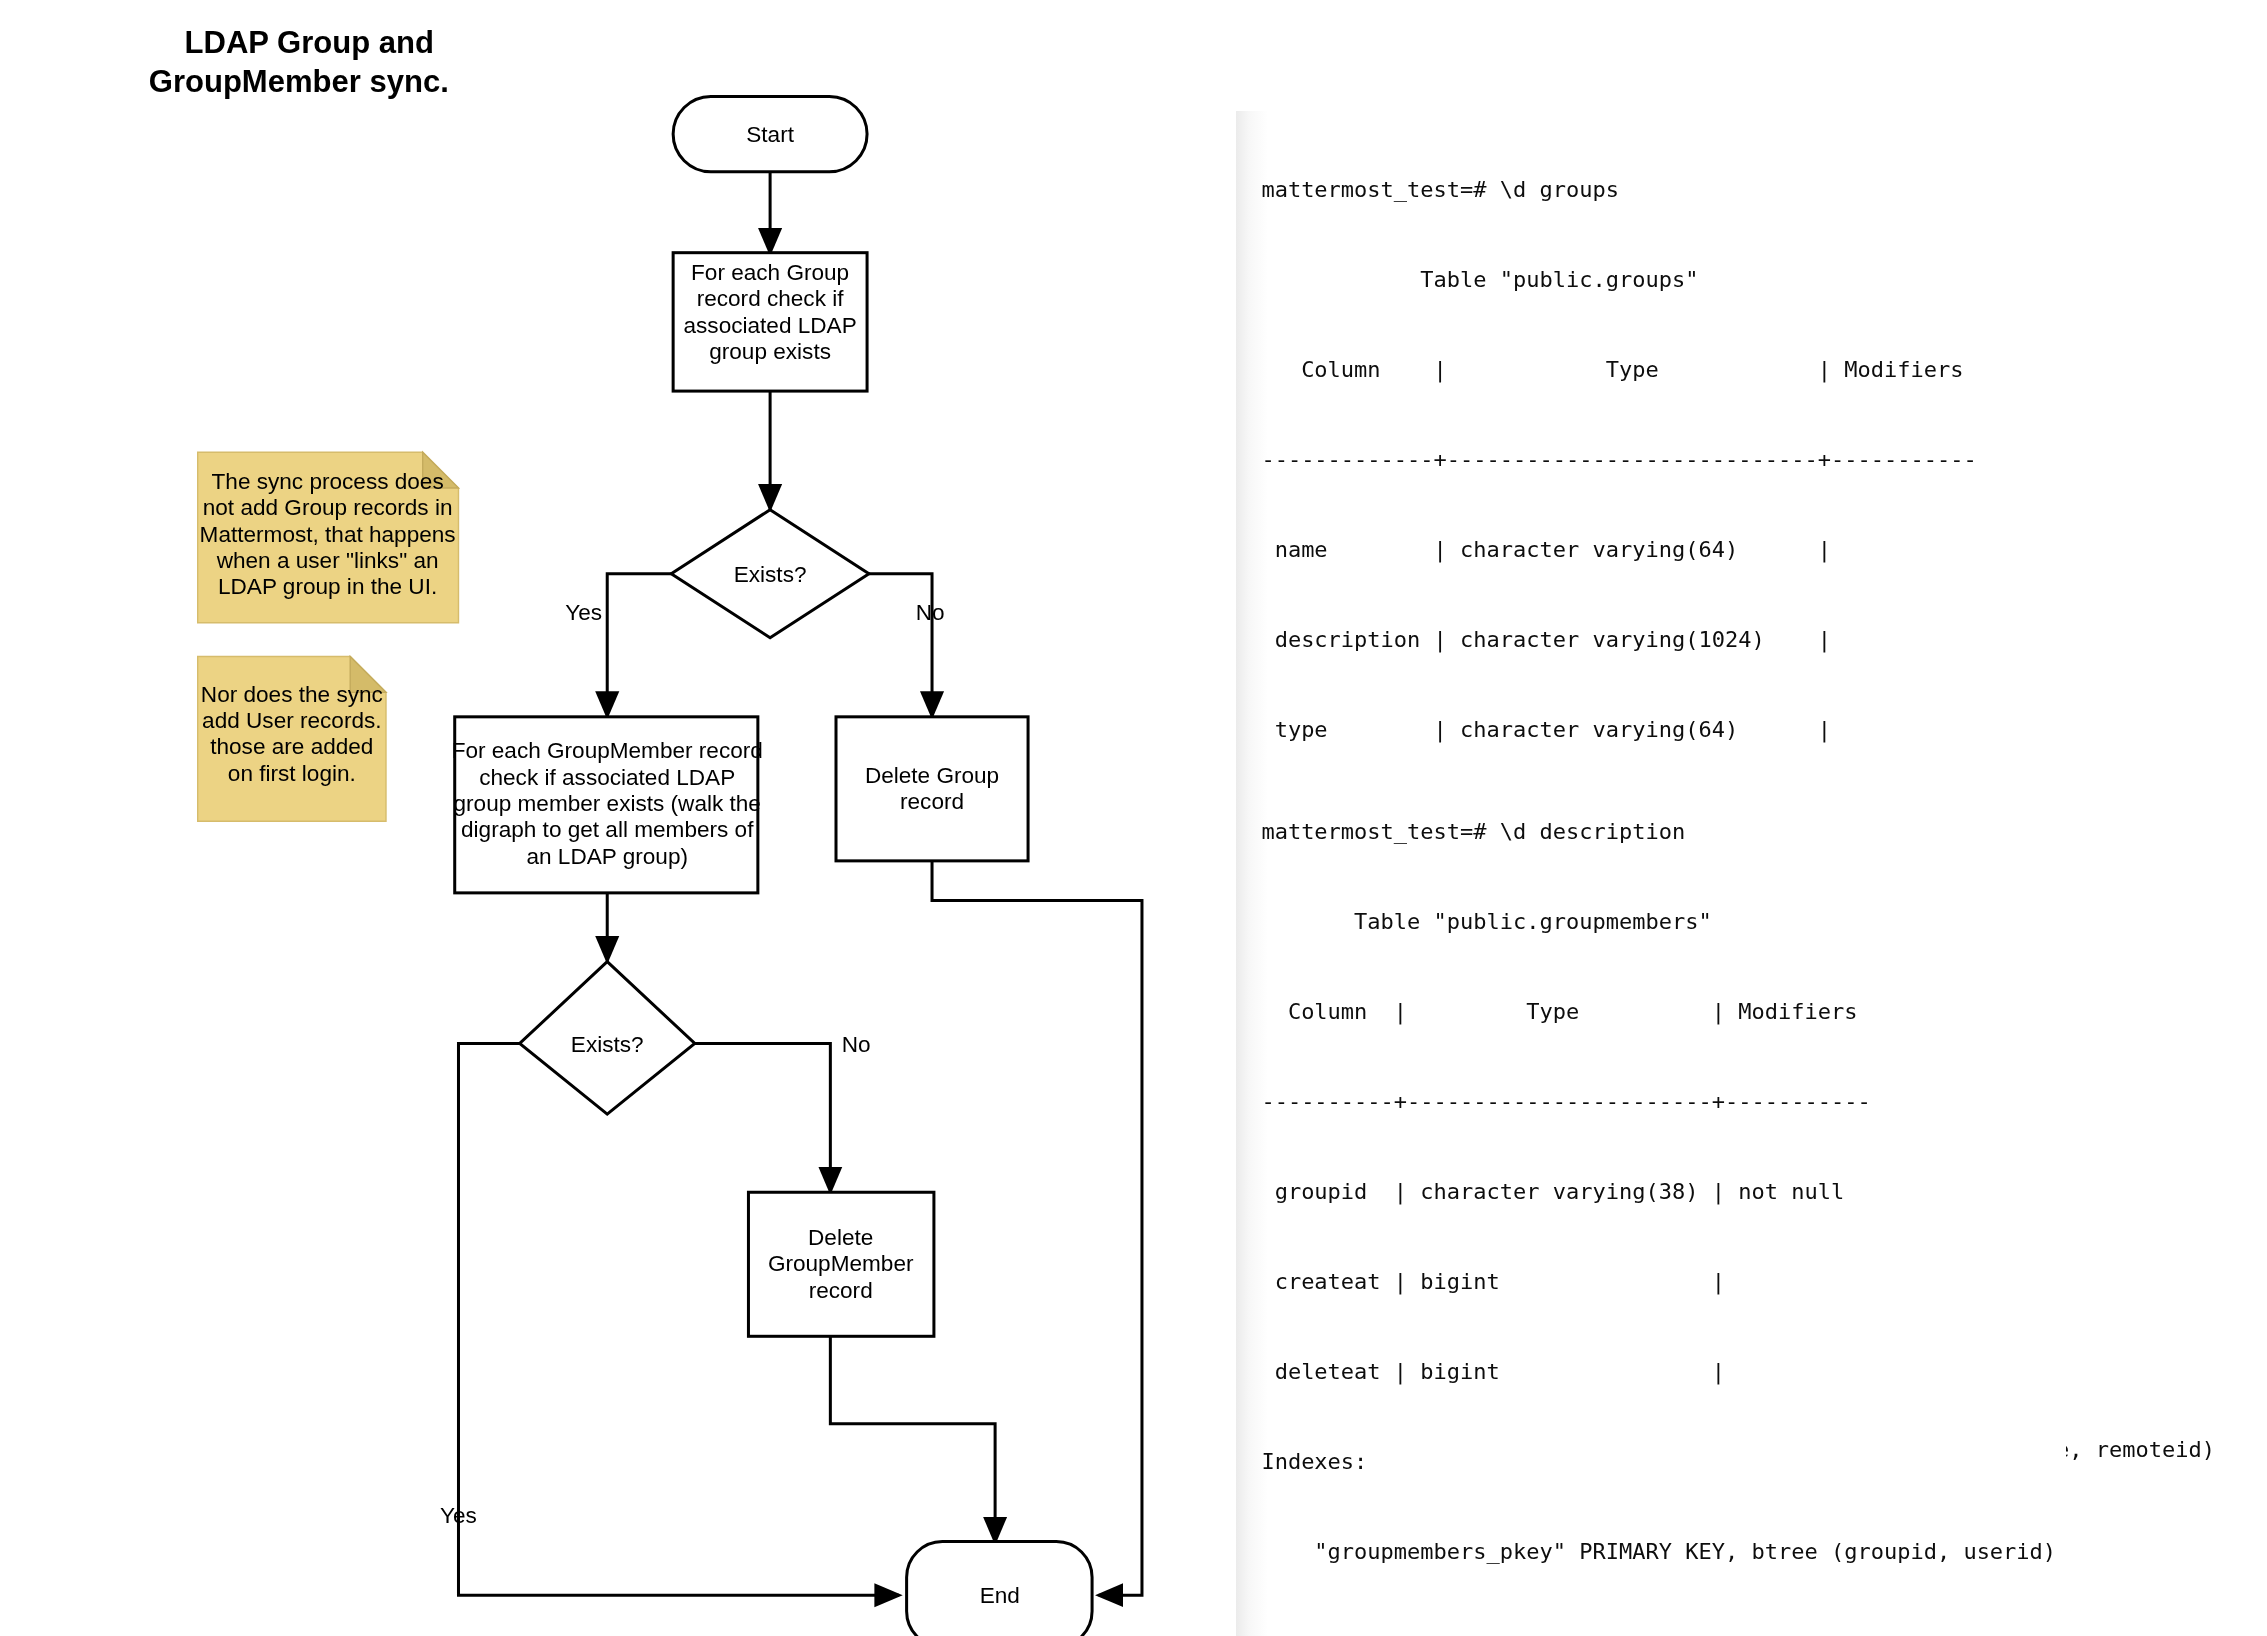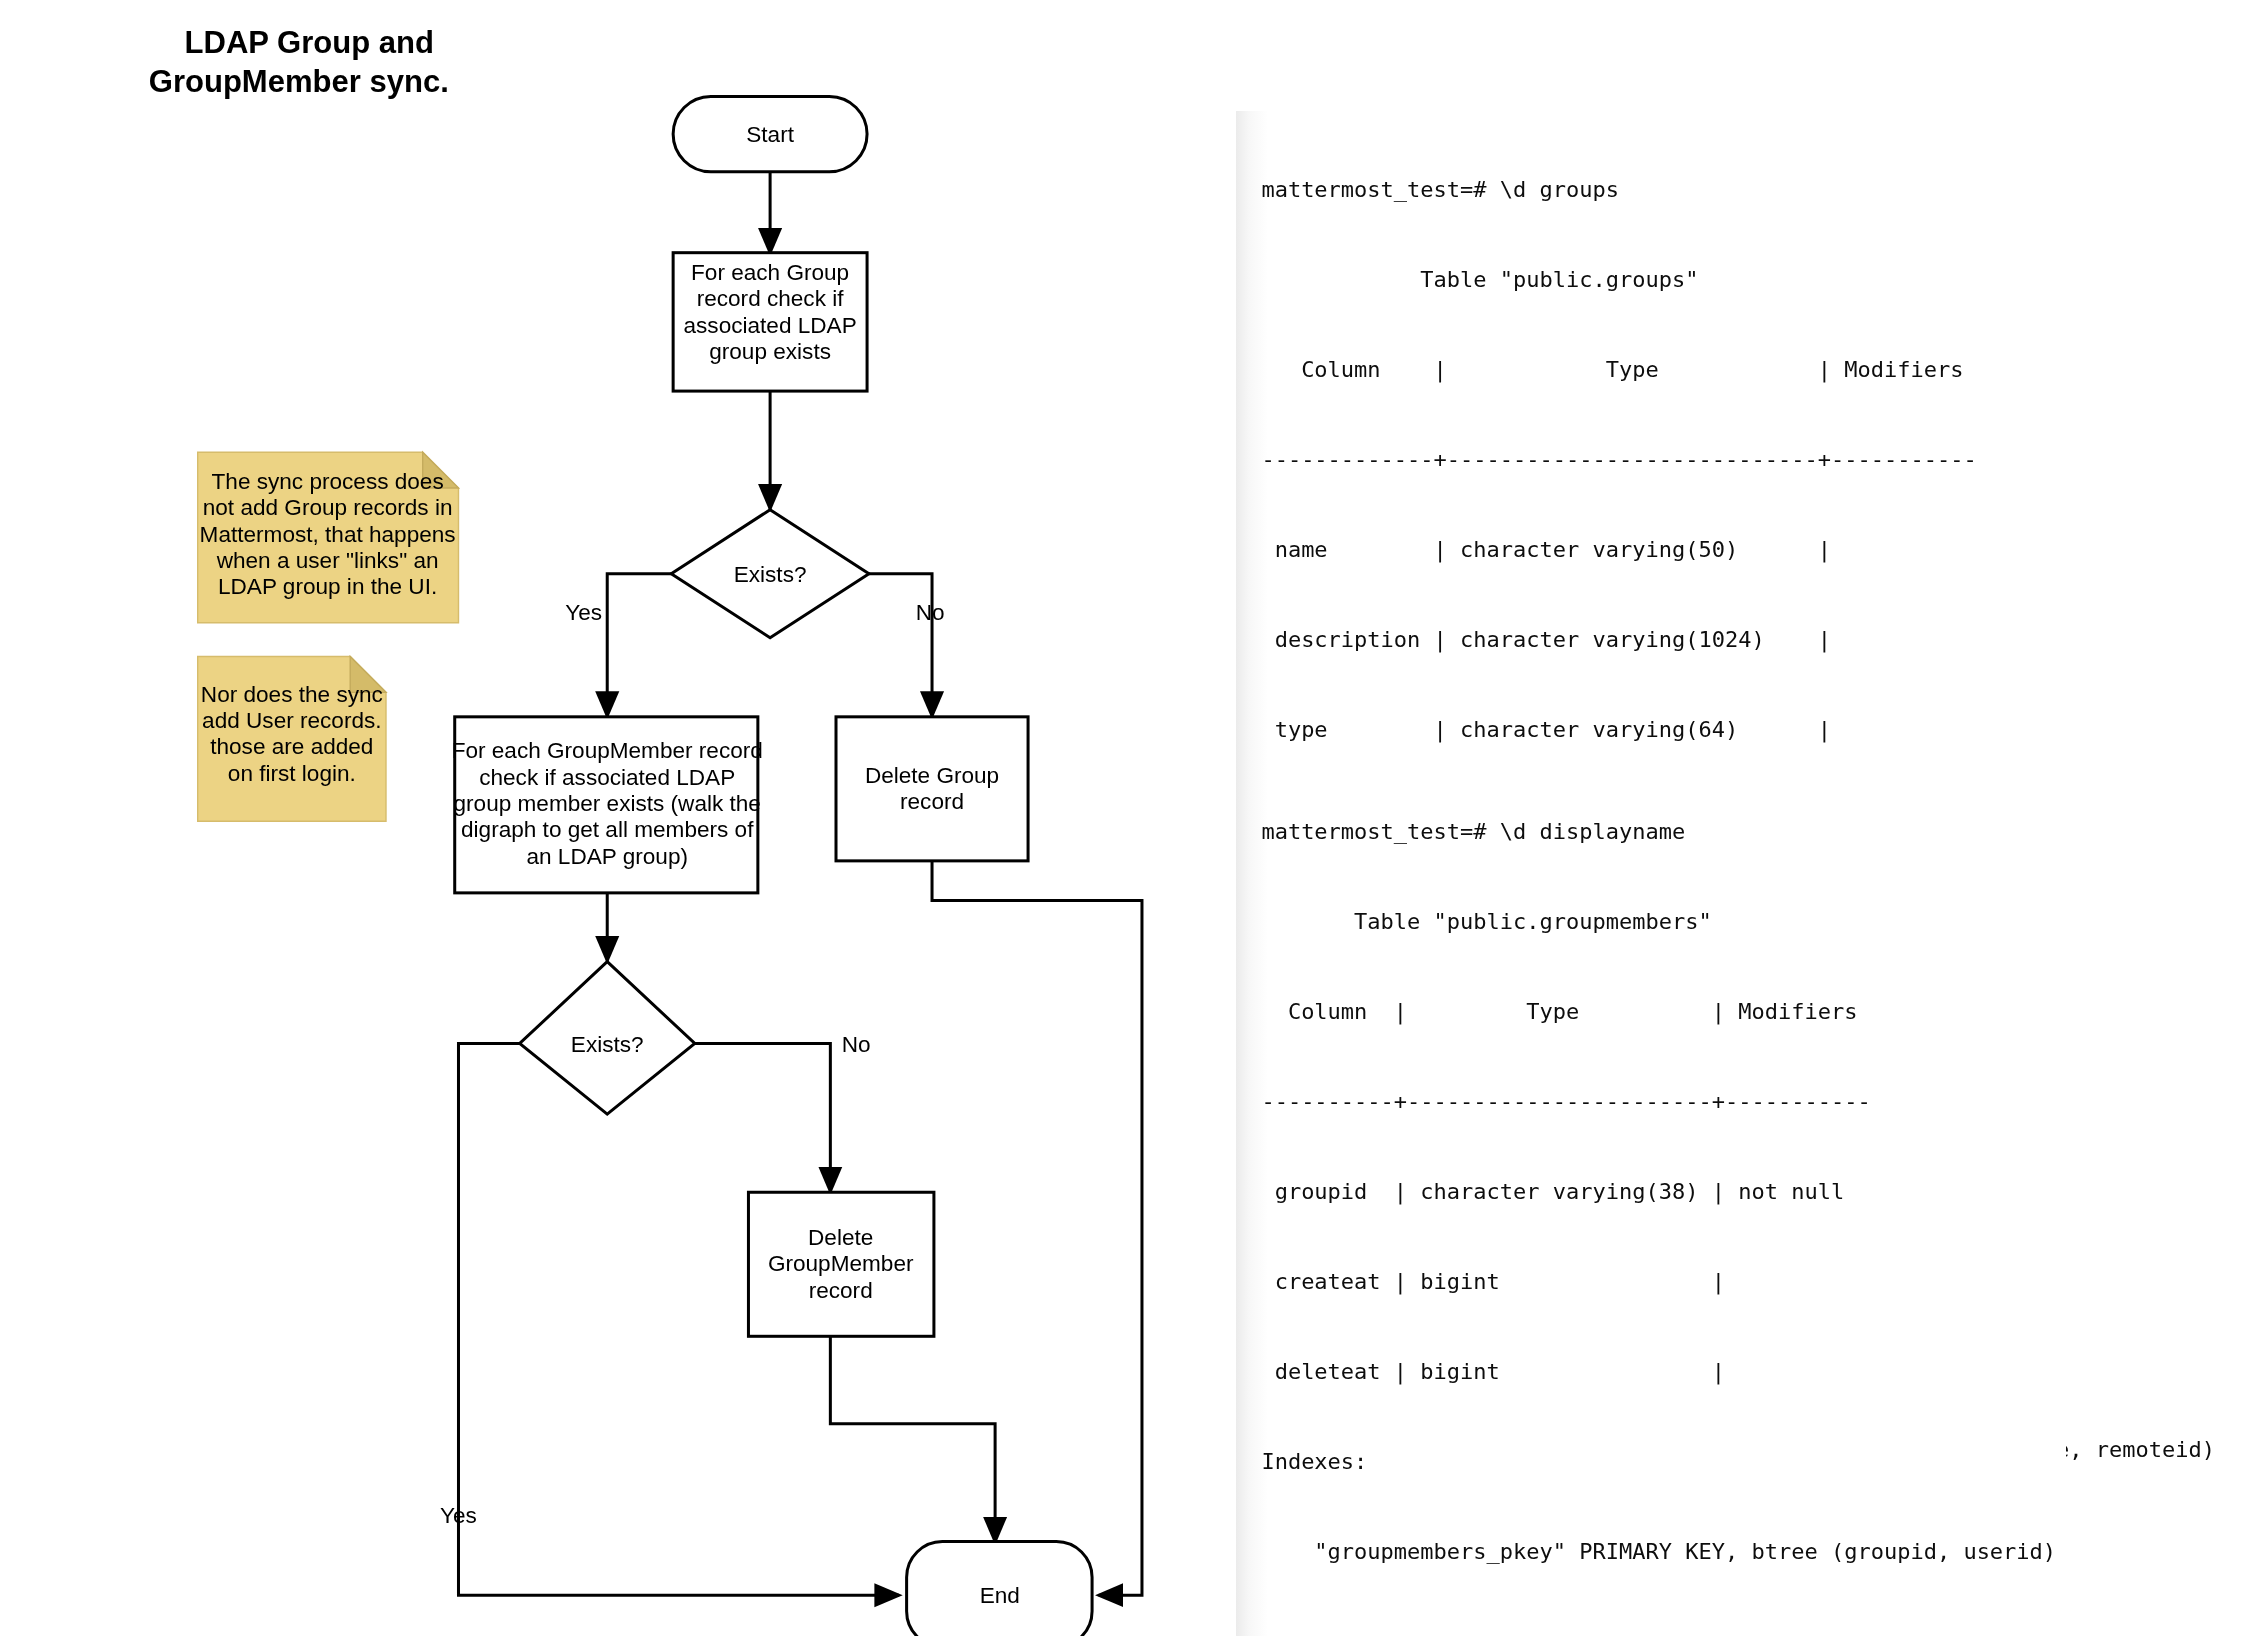--- a/index.html
+++ b/index.html
@@ -201,37 +201,37 @@
       <text class="note-text" x="310" y="801" text-anchor="middle">those are added</text>
       <text class="note-text" x="310" y="829" text-anchor="middle">on first login.</text>
     </g>
   </svg>
 
   <div class="terminal-block" id="terminal-groups">
     <span class="term-line">mattermost_test=# \d groups</span>
     <span class="term-line">            Table "public.groups"</span>
     <span class="term-line">   Column    |            Type            | Modifiers</span>
     <span class="term-line">-------------+----------------------------+-----------</span>
-    <span class="term-line"> name        | character varying(50)      |</span>
+    <span class="term-line"> name        | character varying(64)      |</span>
     <span class="term-line"> description | character varying(1024)    |</span>
     <span class="term-line"> type        | character varying(64)      |</span>
     <span class="term-line"> remoteid    | character varying(48)      |</span>
     <span class="term-line"> createat    | bigint                     |</span>
     <span class="term-line"> updateat    | bigint                     |</span>
     <span class="term-line"> deleteat    | bigint                     |</span>
     <span class="term-line">Indexes:</span>
     <span class="term-line">    "groups_pkey" PRIMARY KEY, btree (id)</span>
     <span class="term-line">    "groups_name_key" UNIQUE CONSTRAINT, btree (name)</span>
     <span class="term-line">    "groups_type_remoteid_key" UNIQUE CONSTRAINT, btree (type, remoteid)</span>
     
     
   </div>
 
   <div class="terminal-block" id="terminal-groupmembers">
-    <span class="term-line">mattermost_test=# \d displayname</span>
+    <span class="term-line">mattermost_test=# \d description</span>
     <span class="term-line">       Table "public.groupmembers"</span>
     <span class="term-line">  Column  |         Type          | Modifiers</span>
     <span class="term-line">----------+-----------------------+-----------</span>
     <span class="term-line"> groupid  | character varying(38) | not null</span>
     <span class="term-line"> createat | bigint                |</span>
     <span class="term-line"> deleteat | bigint                |</span>
     <span class="term-line">Indexes:</span>
     <span class="term-line">    "groupmembers_pkey" PRIMARY KEY, btree (groupid, userid)</span>
     
   </div>

